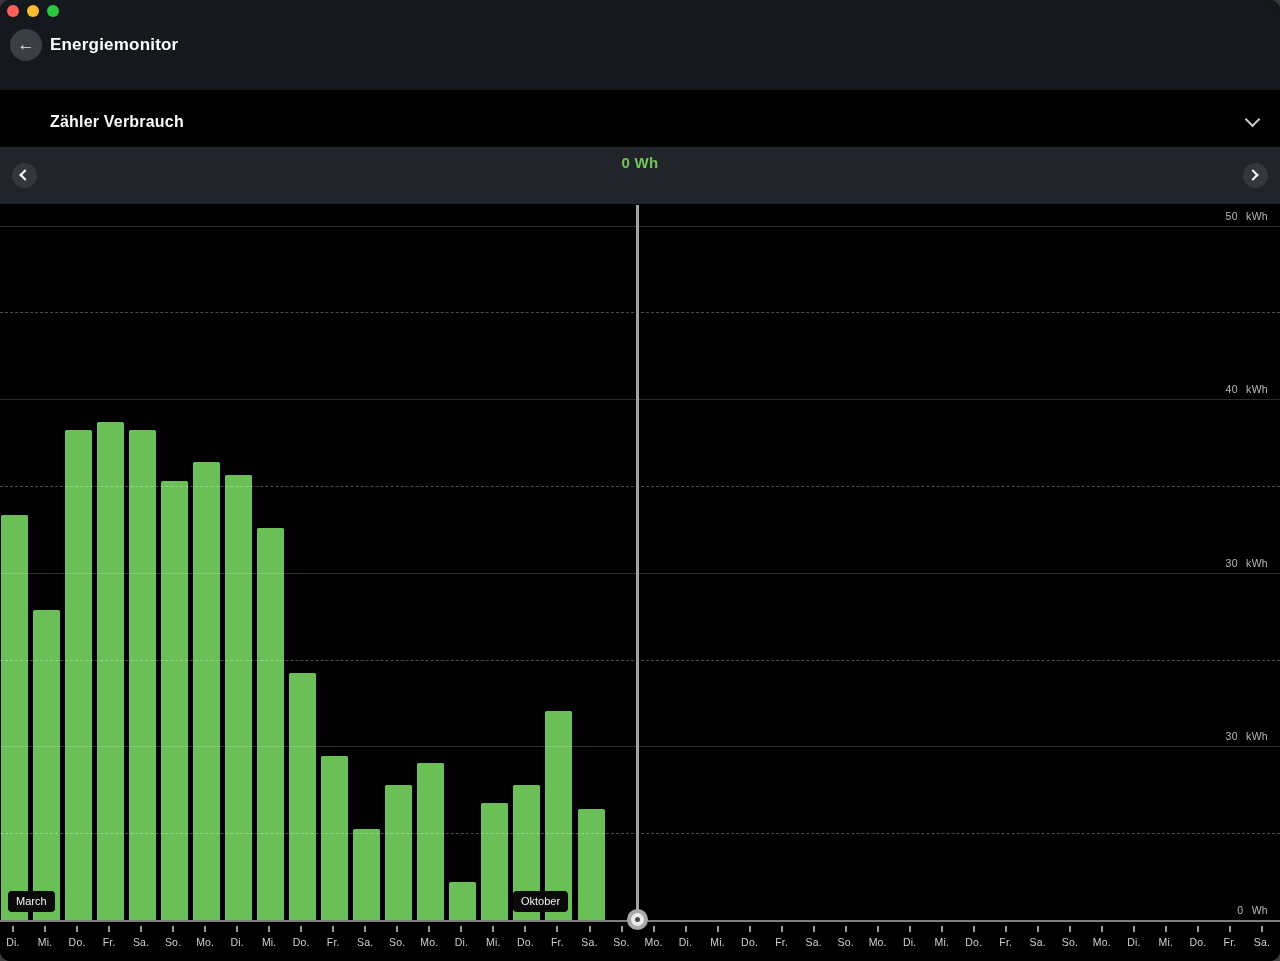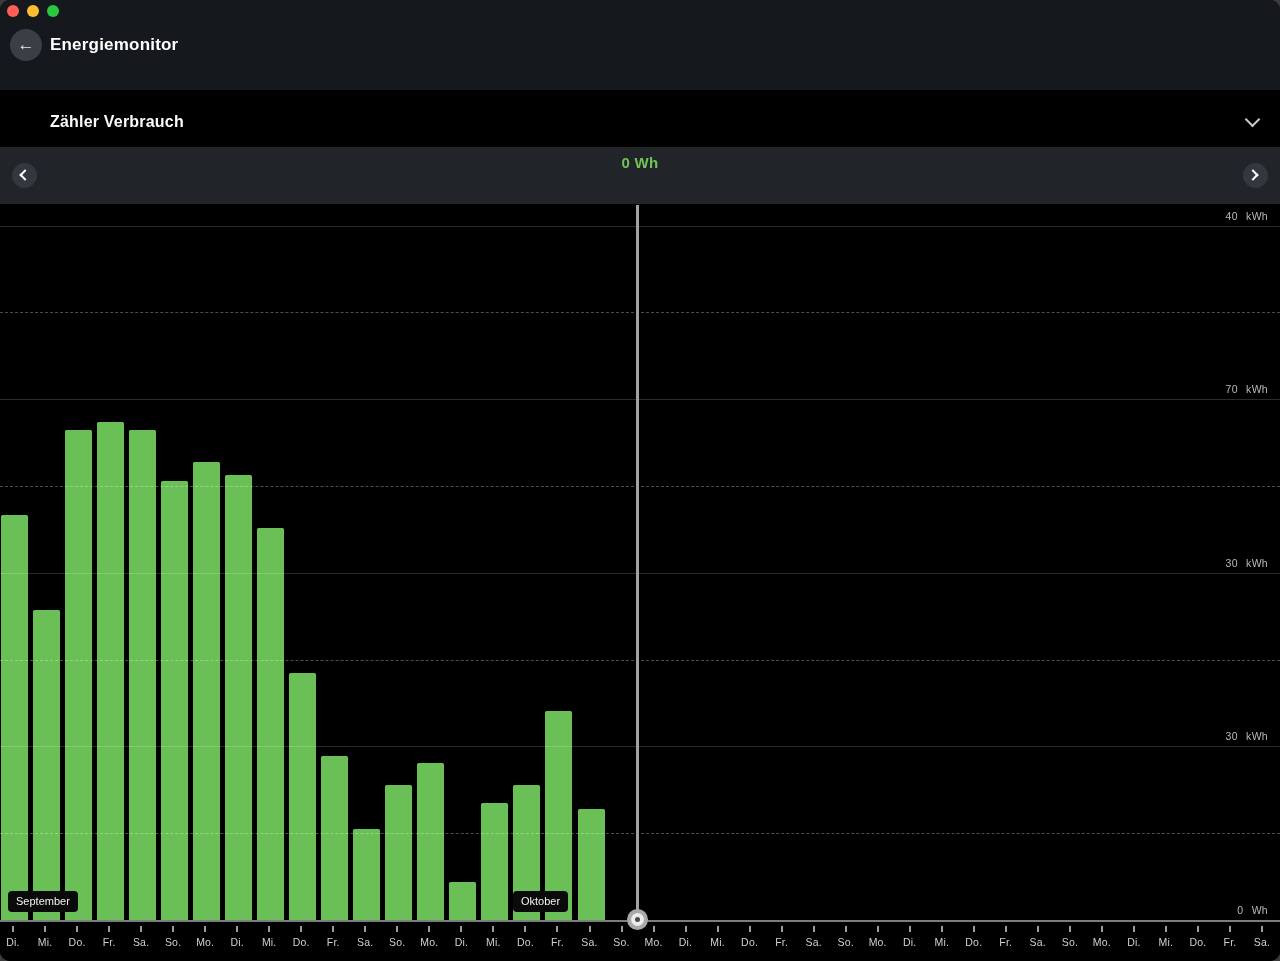--- a/index.html
+++ b/index.html
@@ -93,22 +93,22 @@
       <div style="left: 577.5px; top: 605px; width: 27px; height: 111px; background: rgb(107, 191, 87); border-radius: 1.5px 1.5px 0px 0px;"></div>
       <div style="left: 0px; width: 1280px; top: 22px; height: 1px; background: rgba(255, 255, 255, 0.17);"></div>
       <div style="left: 0px; width: 1280px; top: 195px; height: 1px; background: rgba(255, 255, 255, 0.17);"></div>
       <div style="left: 0px; width: 1280px; top: 369px; height: 1px; background: rgba(255, 255, 255, 0.17);"></div>
       <div style="left: 0px; width: 1280px; top: 542px; height: 1px; background: rgba(255, 255, 255, 0.17);"></div>
       <div style="left: 0px; width: 1280px; top: 108px; height: 0px; border-top: 1px dashed rgba(255, 255, 255, 0.3);"></div>
       <div style="left: 0px; width: 1280px; top: 282px; height: 0px; border-top: 1px dashed rgba(255, 255, 255, 0.3);"></div>
       <div style="left: 0px; width: 1280px; top: 456px; height: 0px; border-top: 1px dashed rgba(255, 255, 255, 0.3);"></div>
       <div style="left: 0px; width: 1280px; top: 629px; height: 0px; border-top: 1px dashed rgba(255, 255, 255, 0.3);"></div>
       <div style="left: 0px; width: 1280px; top: 716px; height: 2px; background: rgb(126, 126, 126);"></div>
-      <div style="right: 12px; top: 6px; font-size: 10.5px; color: rgb(185, 185, 185); word-spacing: 5px; letter-spacing: 0.3px;">40 kWh</div>
-      <div style="right: 12px; top: 179px; font-size: 10.5px; color: rgb(185, 185, 185); word-spacing: 5px; letter-spacing: 0.3px;">70 kWh</div>
+      <div style="right: 12px; top: 6px; font-size: 10.5px; color: rgb(185, 185, 185); word-spacing: 5px; letter-spacing: 0.3px;">50 kWh</div>
+      <div style="right: 12px; top: 179px; font-size: 10.5px; color: rgb(185, 185, 185); word-spacing: 5px; letter-spacing: 0.3px;">40 kWh</div>
       <div style="right: 12px; top: 353px; font-size: 10.5px; color: rgb(185, 185, 185); word-spacing: 5px; letter-spacing: 0.3px;">30 kWh</div>
       <div style="right: 12px; top: 526px; font-size: 10.5px; color: rgb(185, 185, 185); word-spacing: 5px; letter-spacing: 0.3px;">30 kWh</div>
       <div style="right: 12px; top: 700px; font-size: 10.5px; color: rgb(185, 185, 185); word-spacing: 5px; letter-spacing: 0.3px;">0 Wh</div>
       <div style="left: 12px; top: 722px; width: 2px; height: 6px; background: rgb(154, 154, 154);"></div>
       <div style="left: -3px; top: 732px; width: 32px; text-align: center; font-size: 10.5px; color: rgb(208, 208, 208); letter-spacing: 0.2px;">Di.</div>
       <div style="left: 44px; top: 722px; width: 2px; height: 6px; background: rgb(154, 154, 154);"></div>
       <div style="left: 29px; top: 732px; width: 32px; text-align: center; font-size: 10.5px; color: rgb(208, 208, 208); letter-spacing: 0.2px;">Mi.</div>
       <div style="left: 76.1px; top: 722px; width: 2px; height: 6px; background: rgb(154, 154, 154);"></div>
       <div style="left: 61.1px; top: 732px; width: 32px; text-align: center; font-size: 10.5px; color: rgb(208, 208, 208); letter-spacing: 0.2px;">Do.</div>
       <div style="left: 108.1px; top: 722px; width: 2px; height: 6px; background: rgb(154, 154, 154);"></div>
@@ -178,21 +178,21 @@
       <div style="left: 1132.9px; top: 722px; width: 2px; height: 6px; background: rgb(154, 154, 154);"></div>
       <div style="left: 1117.9px; top: 732px; width: 32px; text-align: center; font-size: 10.5px; color: rgb(208, 208, 208); letter-spacing: 0.2px;">Di.</div>
       <div style="left: 1164.9px; top: 722px; width: 2px; height: 6px; background: rgb(154, 154, 154);"></div>
       <div style="left: 1149.9px; top: 732px; width: 32px; text-align: center; font-size: 10.5px; color: rgb(208, 208, 208); letter-spacing: 0.2px;">Mi.</div>
       <div style="left: 1197px; top: 722px; width: 2px; height: 6px; background: rgb(154, 154, 154);"></div>
       <div style="left: 1182px; top: 732px; width: 32px; text-align: center; font-size: 10.5px; color: rgb(208, 208, 208); letter-spacing: 0.2px;">Do.</div>
       <div style="left: 1229px; top: 722px; width: 2px; height: 6px; background: rgb(154, 154, 154);"></div>
       <div style="left: 1214px; top: 732px; width: 32px; text-align: center; font-size: 10.5px; color: rgb(208, 208, 208); letter-spacing: 0.2px;">Fr.</div>
       <div style="left: 1261px; top: 722px; width: 2px; height: 6px; background: rgb(154, 154, 154);"></div>
       <div style="left: 1246px; top: 732px; width: 32px; text-align: center; font-size: 10.5px; color: rgb(208, 208, 208); letter-spacing: 0.2px;">Sa.</div>
-      <div style="left: 8px; top: 687px; height: 21px; line-height: 21px; padding: 0px 8px; background: rgb(10, 10, 10); border-radius: 4px; font-size: 11px; color: rgb(242, 242, 242);">September</div>
+      <div style="left: 8px; top: 687px; height: 21px; line-height: 21px; padding: 0px 8px; background: rgb(10, 10, 10); border-radius: 4px; font-size: 11px; color: rgb(242, 242, 242);">March</div>
       <div style="left: 513px; top: 687px; height: 21px; line-height: 21px; padding: 0px 8px; background: rgb(10, 10, 10); border-radius: 4px; font-size: 11px; color: rgb(242, 242, 242);">Oktober</div>
       <div style="left: 636.3px; top: 1px; width: 2.5px; height: 715px; background: rgb(162, 162, 162);"></div>
       <div style="left: 627px; top: 704.5px; width: 21px; height: 21px; border-radius: 50%; background: rgb(169, 169, 169); cursor: grab;">
         <div style="position: absolute; left: 4px; top: 4px; width: 13px; height: 13px; border-radius: 50%; background: rgb(235, 235, 235);">
           <div style="position: absolute; left: 4px; top: 4px; width: 5px; height: 5px; border-radius: 50%; background: rgb(74, 74, 74);"></div>
         </div>
       </div>
     </div>
 
 </div>

